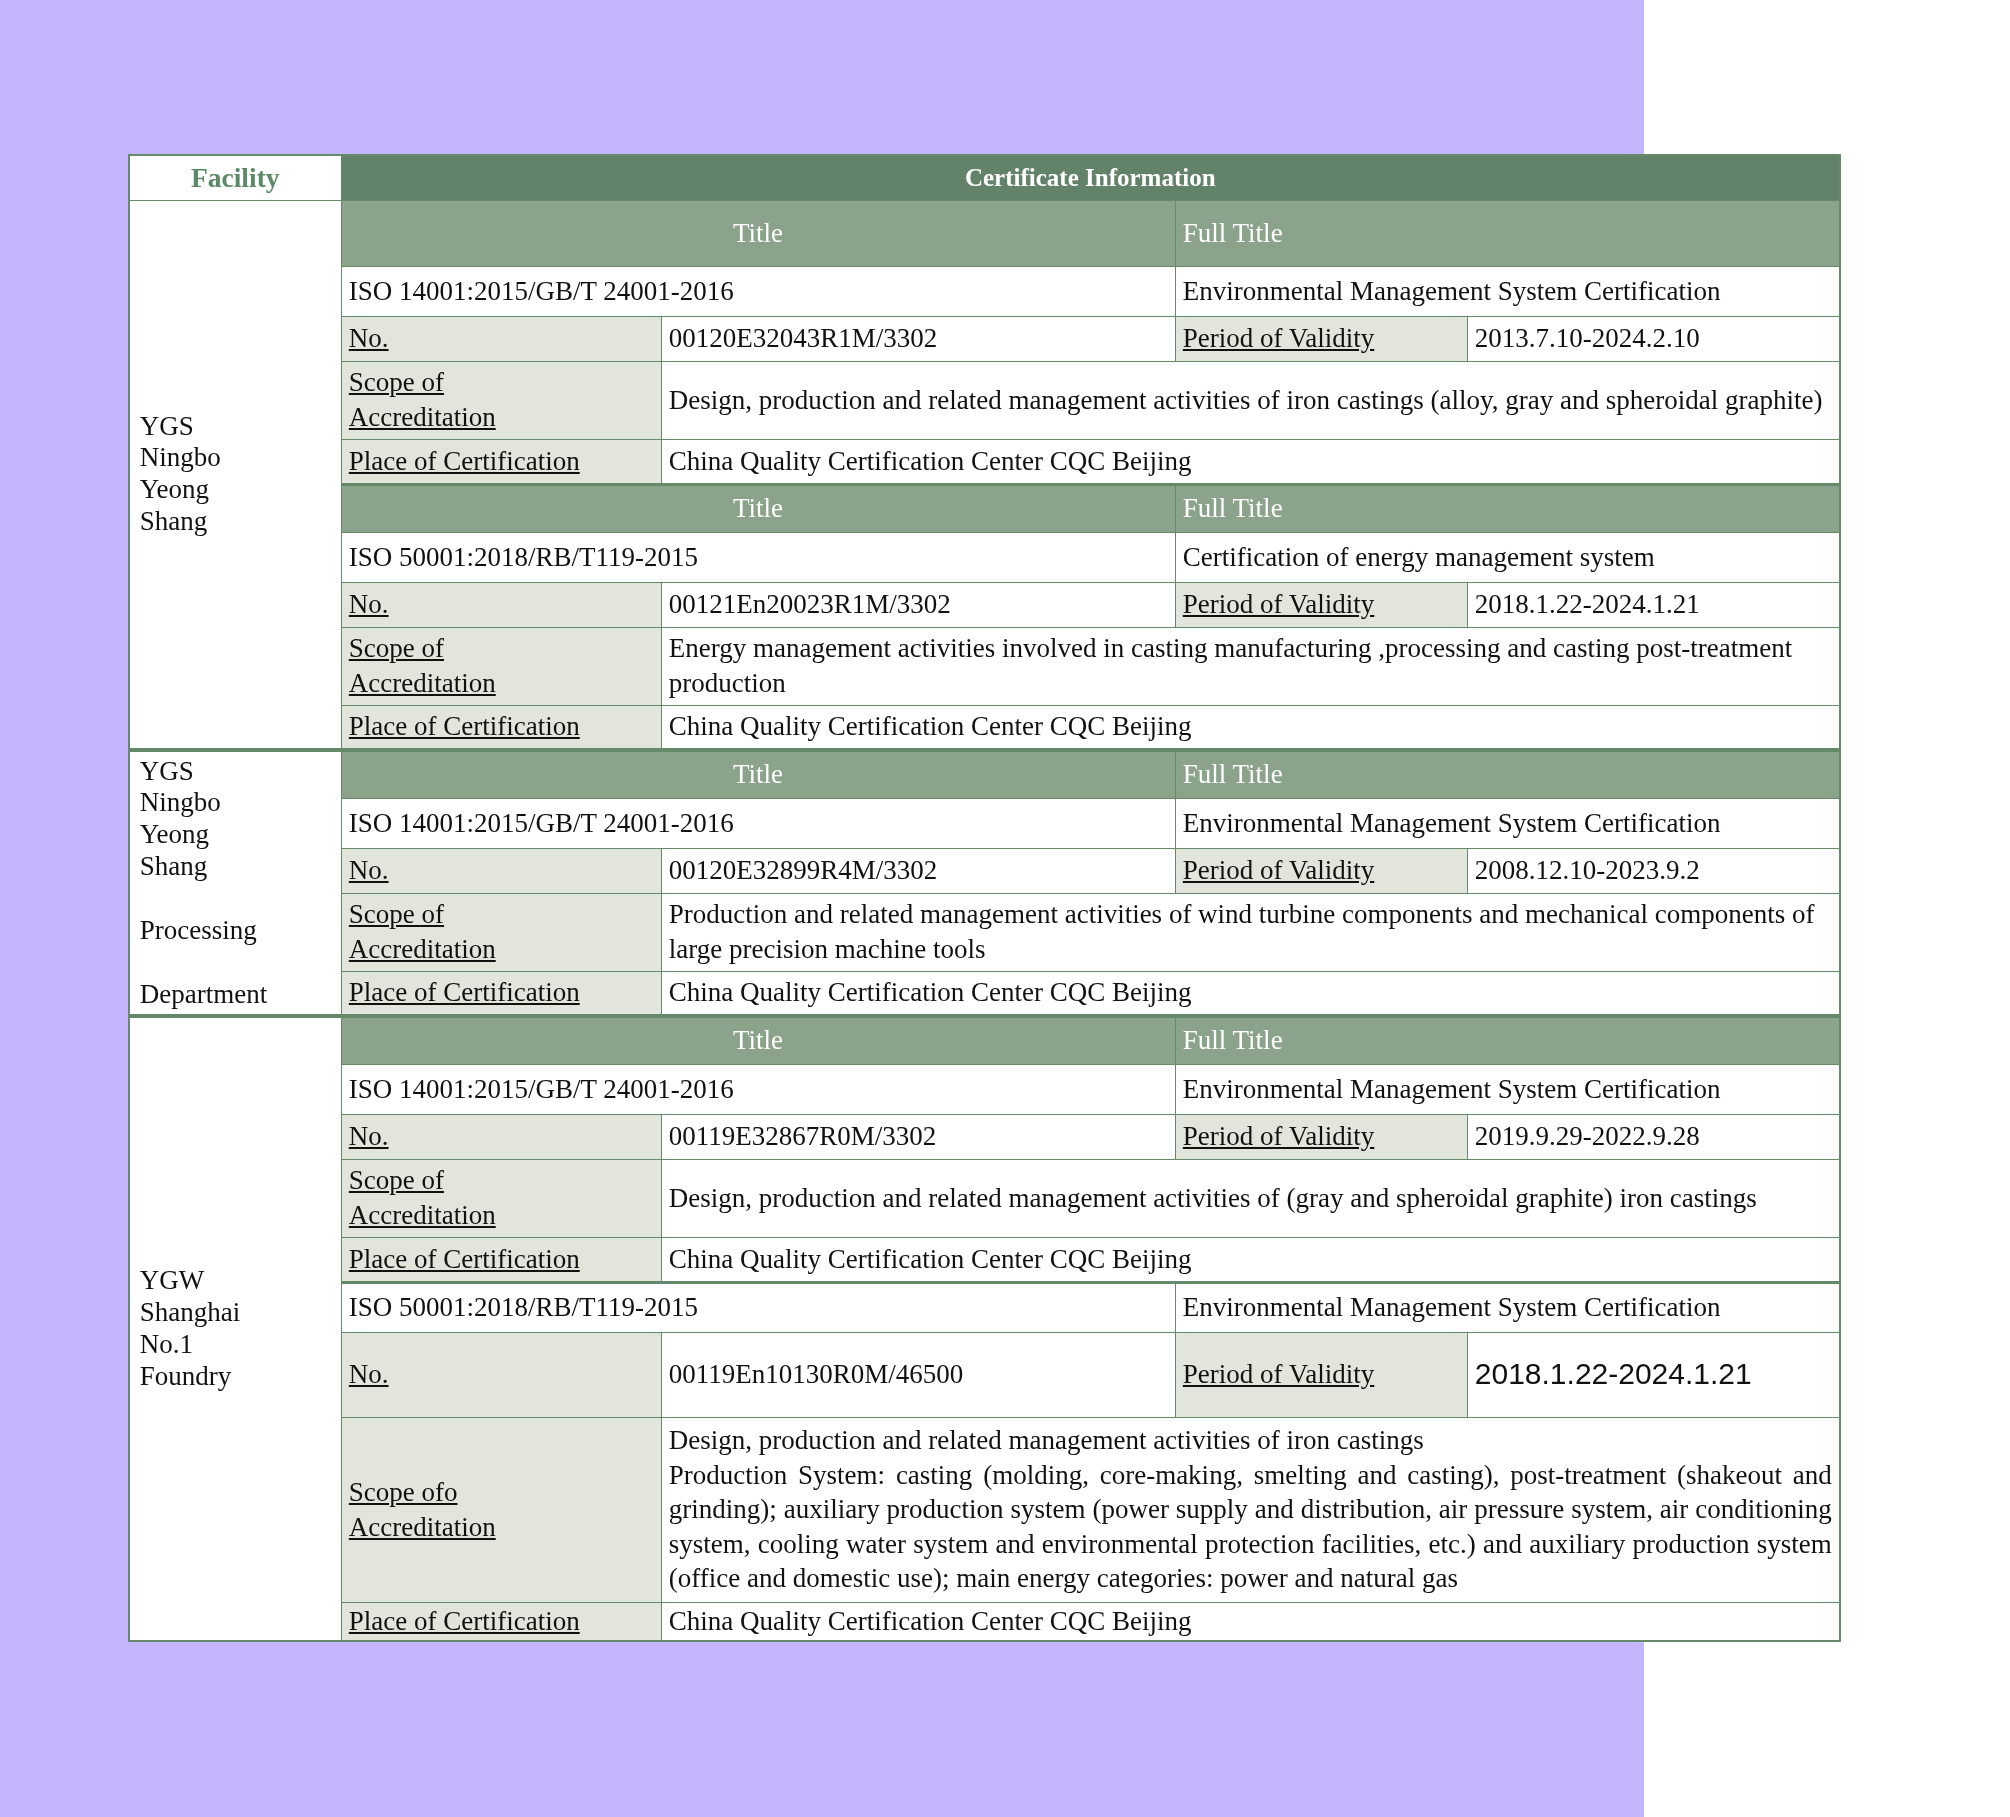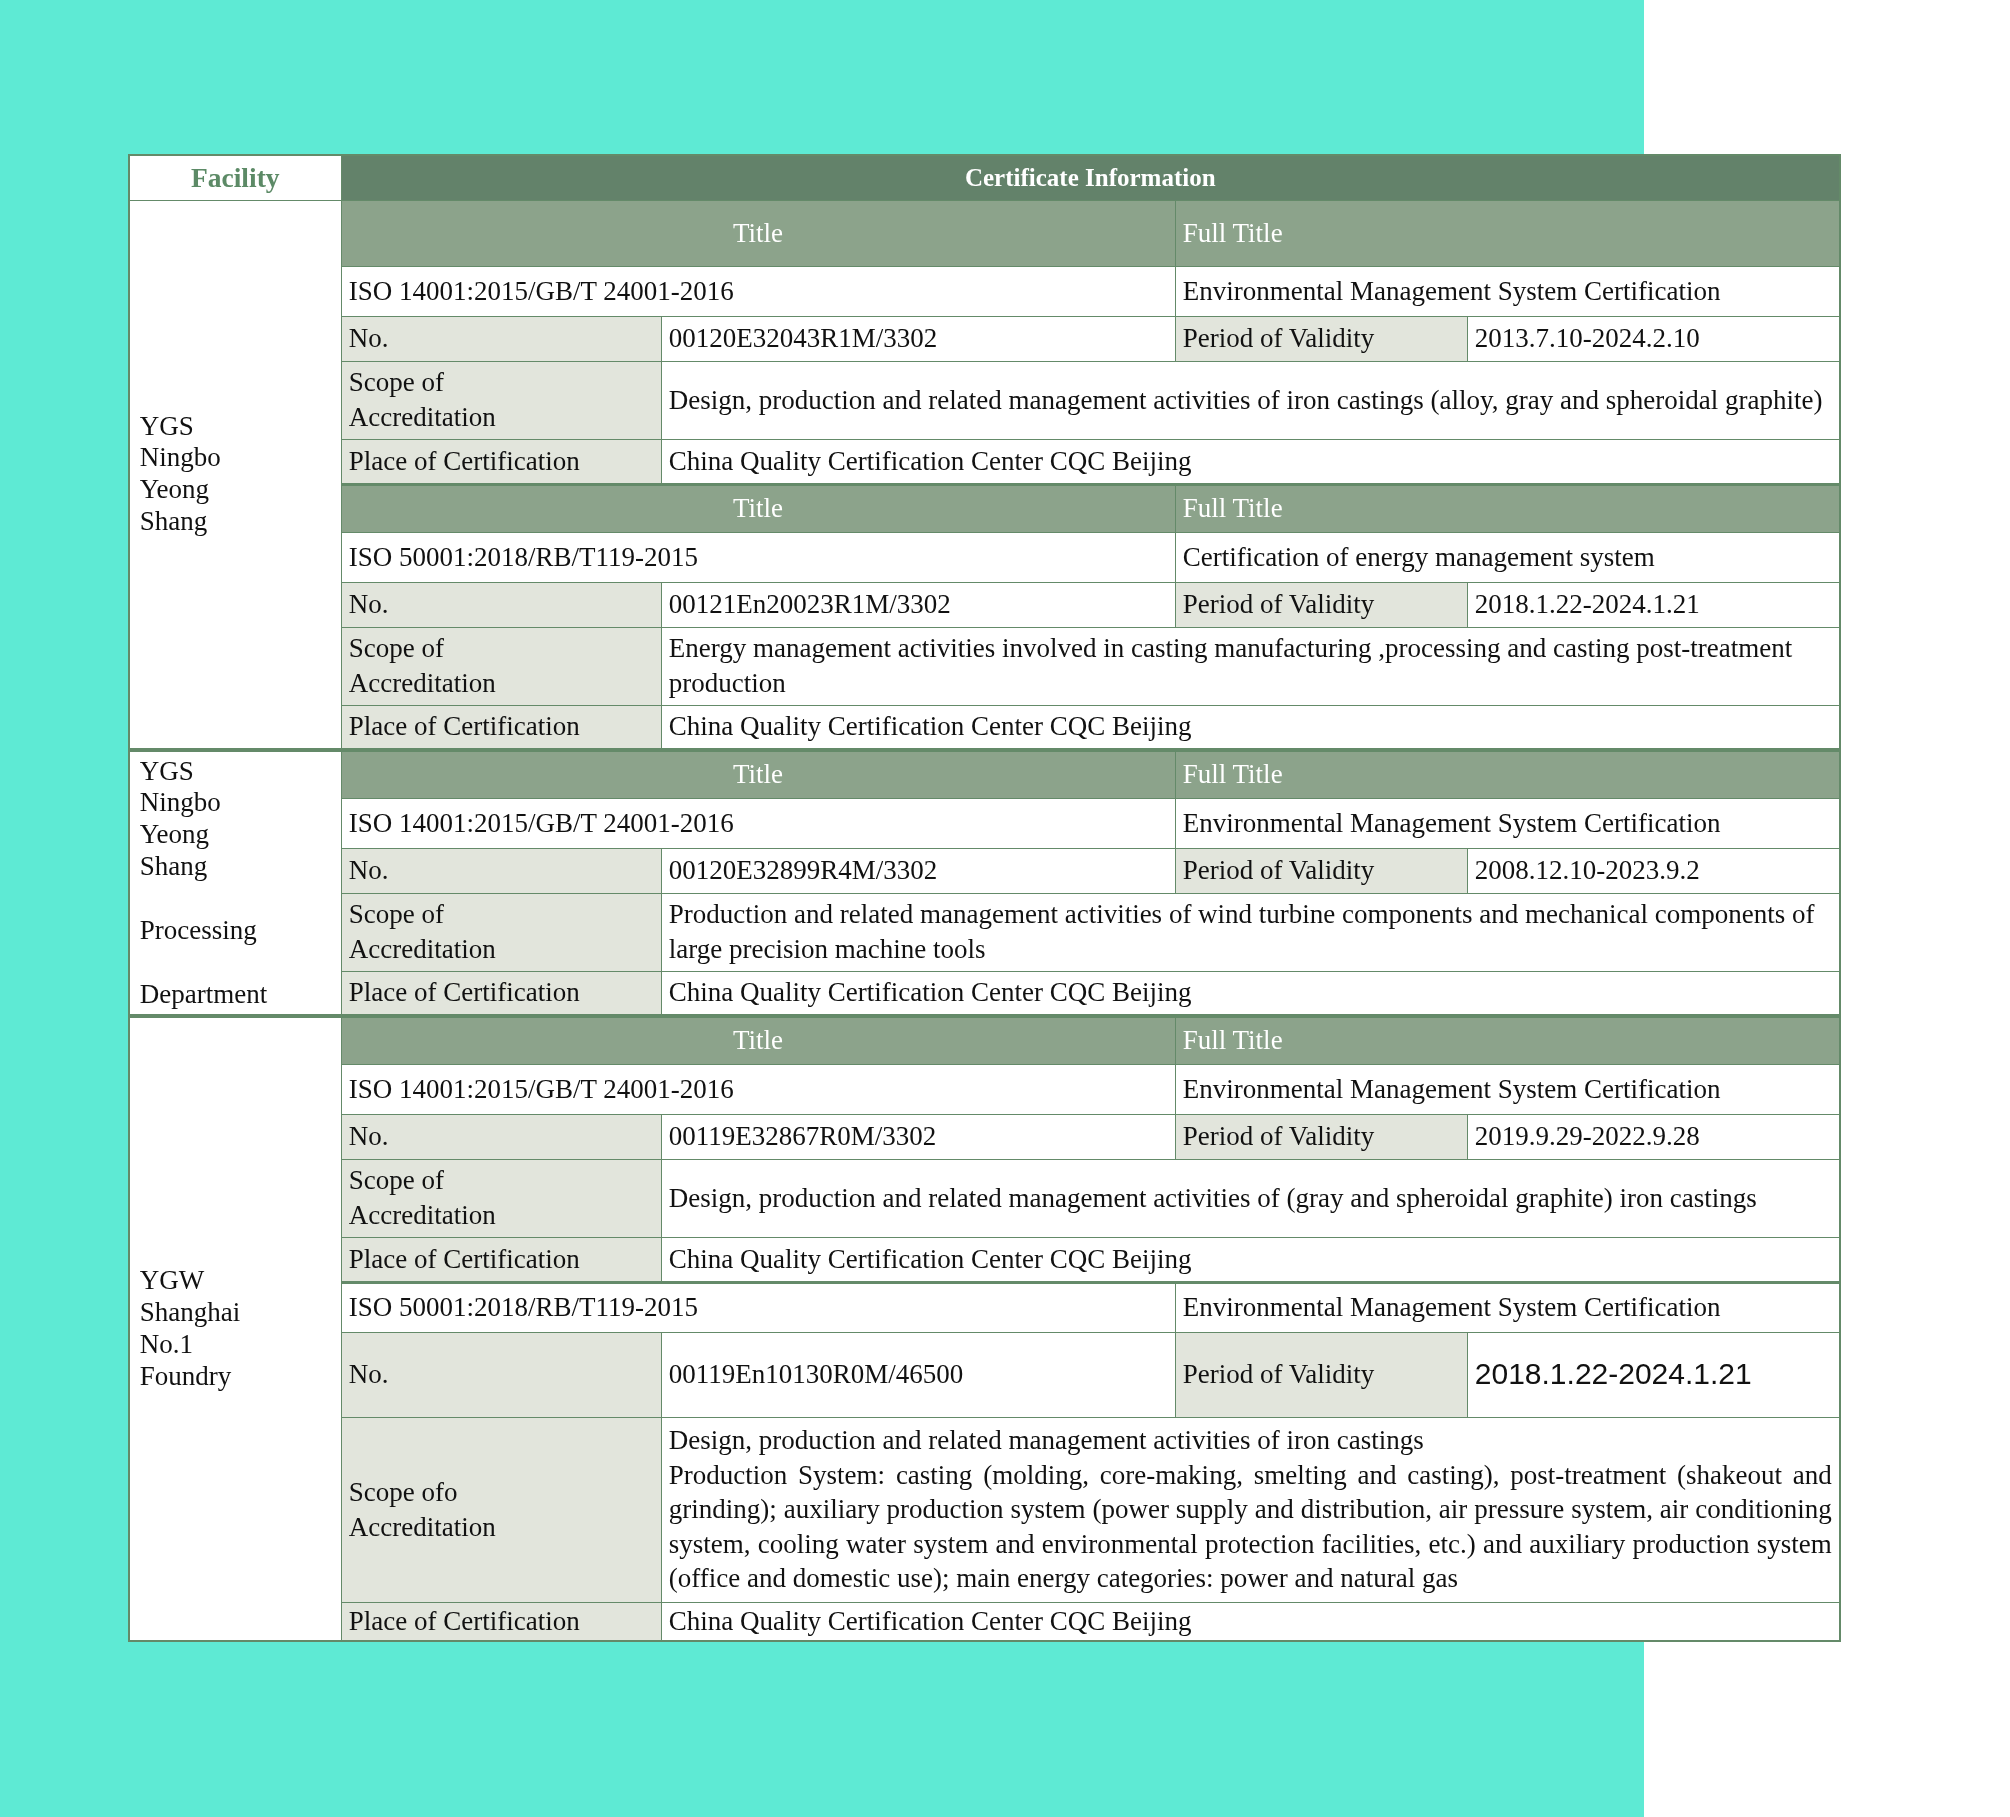--- a/index.html
+++ b/index.html
@@ -1,20 +1,20 @@
 <!DOCTYPE html>
 <html style="font-size:13px"><head>
 <meta charset="utf-8">
 <style>
   html,body{margin:0;padding:0;background:#ffffff;}
   .page{
     position:relative;
     width:1644px;
     height:1817px;
-    background:#5eead4;
+    background:#c4b5fd;
     font-family:"Liberation Serif", serif;
     color:#111111;
   }
   table.cert{
     position:absolute;
     left:128px;
     top:154px;
     width:1711px;
     border-collapse:collapse;
     table-layout:fixed;
@@ -58,20 +58,21 @@
     color:#ffffff;
     font-size:27px;
   }
   td.band-title{text-align:center;margin-left:16px;}
   td.band-full{text-align:left;}
 
   
   td.lbl{
     background:#E2E5DC;
     text-align:left;
+    text-decoration:underline;
   }
   td.val{background:#ffffff;margin-left:28px;}
   td.iso{background:#ffffff;}
 
   td.facility-name{
     background:#ffffff;
     font-weight:normal;
     white-space:pre-line;
     line-height:1.18;
     padding:1.6px 9.7px;

